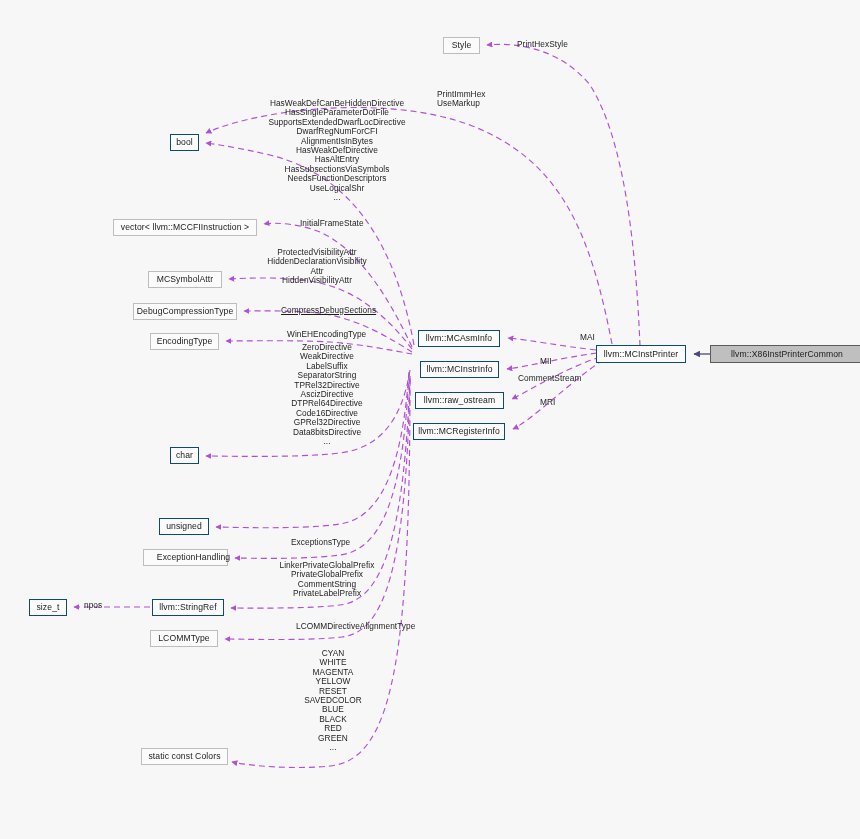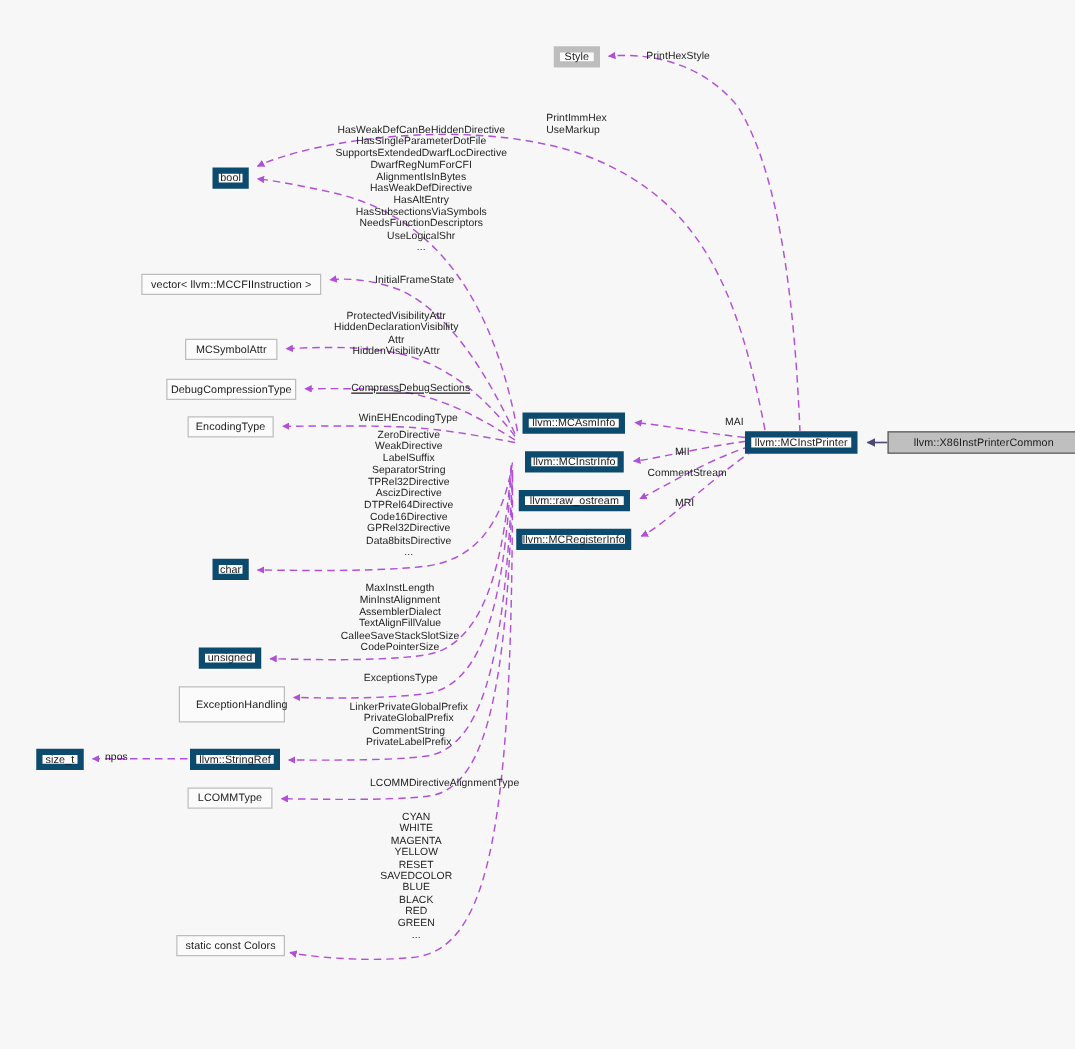--- a/index.html
+++ b/index.html
@@ -19,21 +19,21 @@
     border:1px solid #bdbdbd;
     color:#1a1a1a;
     font-size:8.6px;
     line-height:1;
     display:flex;
     align-items:center;
     justify-content:center;
     white-space:nowrap;
     letter-spacing:.1px;
   }
-  .node.strong{border:5px solid #0c4a6e;background:#fbfbfb;}
+  .node.strong{border:1px solid #0c4a6e;background:#fbfbfb;}
   .node.current{background:#bfbfbf;border:1px solid #5a5a5a;}
 
   .elabel{
     position:absolute;
     font-size:8.3px;
     line-height:9.4px;
     color:#1d1d1d;
     white-space:pre;
     text-align:center;
     letter-spacing:.05px;
@@ -106,21 +106,21 @@
   <div class="node" style="left:148px;top:271px;width:74px;height:17px;">MCSymbolAttr</div>
 
   <div class="node" style="left:133px;top:303px;width:104px;height:17px;">DebugCompressionType</div>
 
   <div class="node" style="left:150px;top:333px;width:69px;height:17px;">EncodingType</div>
 
   <div class="node strong" style="left:170px;top:447px;width:29px;height:17px;">char</div>
 
   <div class="node strong" style="left:159px;top:518px;width:50px;height:17px;">unsigned</div>
 
-  <div class="node" style="left:143px;top:549px;width:85px;height:29px;padding-left:16px;">ExceptionHandling</div>
+  <div class="node" style="left:143px;top:549px;width:85px;height:17px;padding-left:16px;">ExceptionHandling</div>
 
   <div class="node strong" style="left:29px;top:599px;width:38px;height:17px;">size_t</div>
 
   <div class="node strong" style="left:152px;top:599px;width:72px;height:17px;">llvm::StringRef</div>
 
   <div class="node" style="left:150px;top:630px;width:68px;height:17px;">LCOMMType</div>
 
   <div class="node" style="left:141px;top:748px;width:87px;height:17px;">static const Colors</div>
 
   <div class="node strong" style="left:418px;top:330px;width:82px;height:17px;">llvm::MCAsmInfo</div>
@@ -168,26 +168,20 @@
 LabelSuffix
 SeparatorString
 TPRel32Directive
 AscizDirective
 DTPRel64Directive
 Code16Directive
 GPRel32Directive
 Data8bitsDirective
 ...</div>
 
-  <div class="elabel" style="left:255px;top:466px;width:130px;">MaxInstLength
-MinInstAlignment
-AssemblerDialect
-TextAlignFillValue
-CalleeSaveStackSlotSize
-CodePointerSize</div>
 
   <div class="elabel left" style="left:291px;top:538px;">ExceptionsType</div>
 
   <div class="elabel" style="left:268px;top:561px;width:118px;">LinkerPrivateGlobalPrefix
 PrivateGlobalPrefix
 CommentString
 PrivateLabelPrefix</div>
 
   <div class="elabel left" style="left:84px;top:601px;">npos</div>
 

